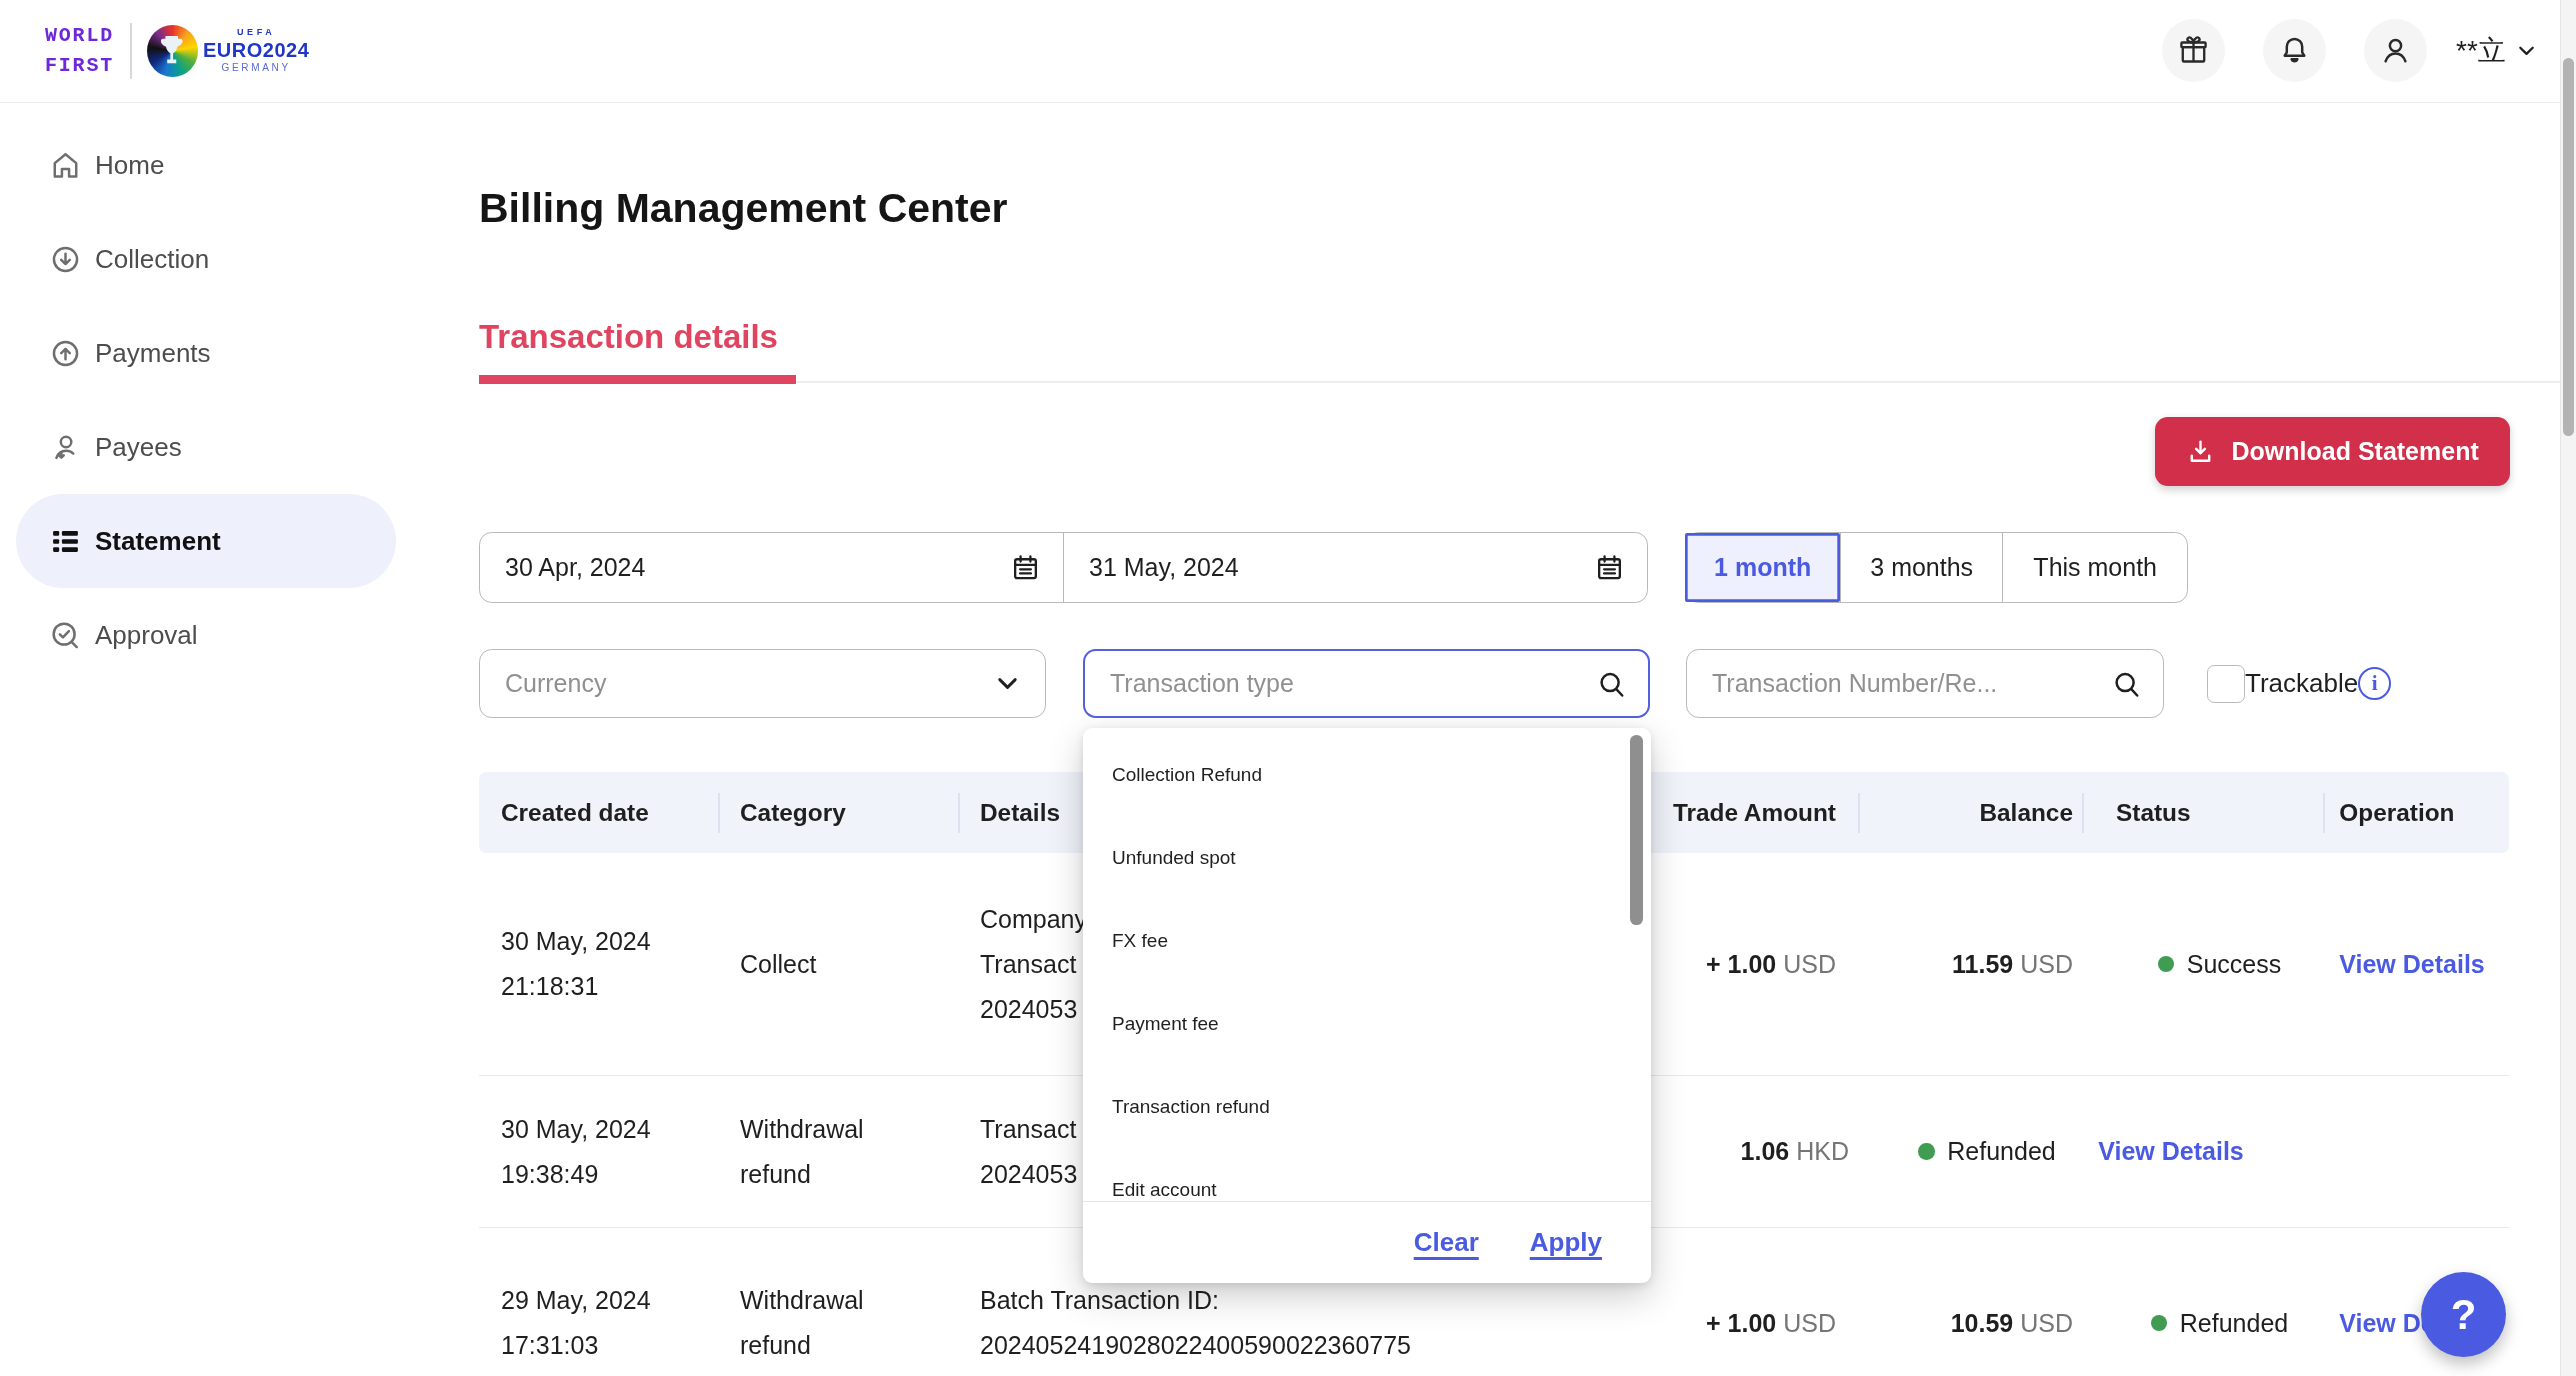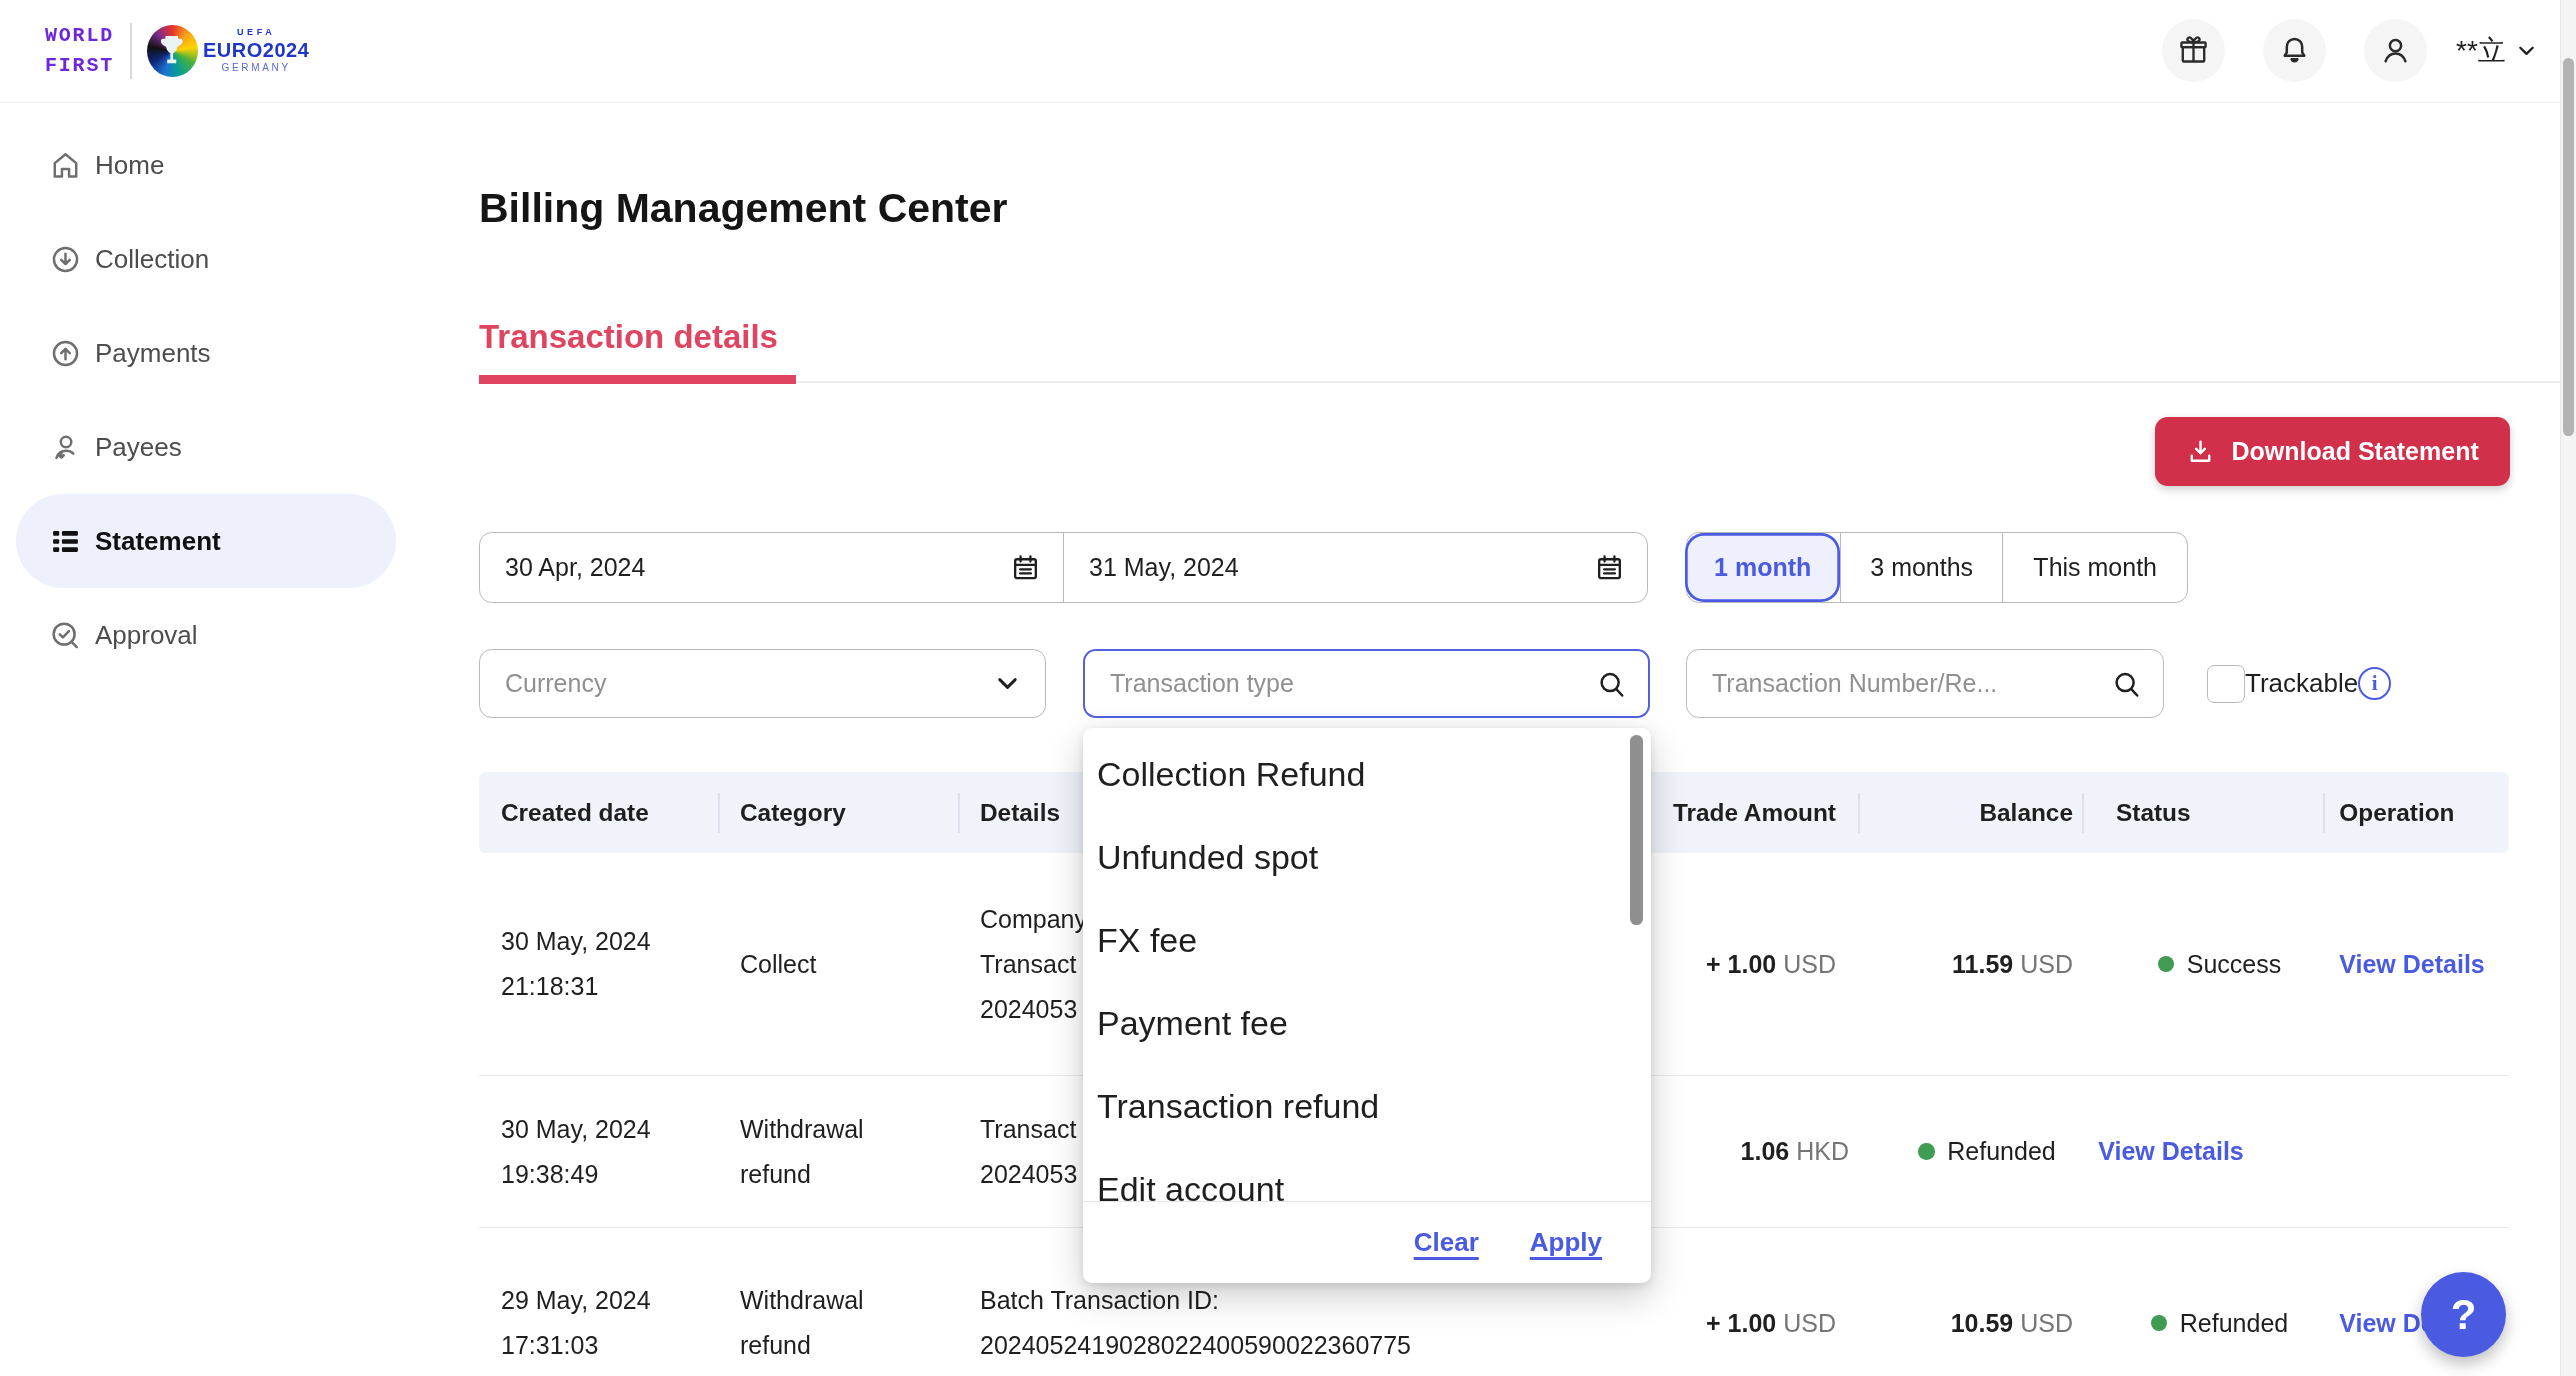--- a/index.html
+++ b/index.html
@@ -45,21 +45,21 @@
   .date-group { position: absolute; left: 479px; top: 532px; width: 1169px; height: 71px; border: 1.8px solid #b9b9b9; border-radius: 12.7px; display: flex; background: #fff; z-index: 5; }
   .date-field { flex: 1; display: flex; align-items: center; padding: 0 22px 0 25px; }
   .date-field + .date-field { border-left: 1.8px solid #b9b9b9; }
   .date-field input { border: none; outline: none; background: transparent; font-family: inherit; font-size: 25px; color: #1f1f1f; flex: 1; min-width: 0; }
   .field-icon { width: 31px; height: 31px; color: #1f1f1f; flex: 0 0 auto; cursor: pointer; }
 
   .segmented { position: absolute; left: 1686px; top: 532px; height: 71px; display: flex; border: 1.8px solid #b9b9b9; border-radius: 12.7px; background: #fff; z-index: 5; }
   .seg-btn { border: none; background: transparent; font-family: inherit; font-size: 25px; color: #1f1f1f; cursor: pointer; padding: 0; }
   .seg-btn + .seg-btn { border-left: 1.8px solid #b9b9b9; }
   .seg-btn.w1 { width: 151px; } .seg-btn.w2 { width: 162px; } .seg-btn.w3 { width: 185px; }
-  .seg-btn.active { background: #eef0fd; color: #4a5ae1; font-weight: bold; box-shadow: inset 0 0 0 2.7px #4a5ae1; border-radius: 19px; border-left: none; margin-left: -1.8px; width: 155px; }
+  .seg-btn.active { background: #eef0fd; color: #4a5ae1; font-weight: bold; box-shadow: inset 0 0 0 2.7px #4a5ae1; border-radius: 2px; border-left: none; margin-left: -1.8px; width: 155px; }
 
   .filter-box { position: absolute; top: 649px; height: 69px; border: 1.8px solid #b9b9b9; border-radius: 12.7px; background: #fff; display: flex; align-items: center; padding: 0 22px 0 25px; z-index: 5; }
   .filter-box input { border: none; outline: none; background: transparent; font-family: inherit; font-size: 25px; color: #1f1f1f; flex: 1; min-width: 0; }
   .filter-box input::placeholder { color: #909090; opacity: 1; }
   .fb-currency { left: 479px; width: 567px; }
   .fb-type { left: 1083px; width: 567px; border: 2.7px solid #5261e0; }
   .fb-number { left: 1686px; width: 478px; }
 
   .trackable { position: absolute; left: 2207px; top: 649px; height: 69px; display: flex; align-items: center; z-index: 5; }
   .trackable input[type=checkbox] { appearance: none; width: 38px; height: 38px; border: 1.8px solid #b9b9b9; border-radius: 7.2px; background: #fff; cursor: pointer; }
@@ -84,21 +84,21 @@
   .td.amount .num, .td.balance .num { font-weight: bold; }
   .td .ccy { color: #757575; }
   .td.status { flex-direction: row; align-items: center; padding-left: 34px; gap: 12.7px; }
   .dot { width: 16.3px; height: 16.3px; border-radius: 50%; background: #3f9c52; flex: 0 0 auto; }
   .td.op { padding-left: 16.3px; }
   .view-link { color: #4a5ae1; font-weight: bold; font-size: 25px; text-decoration: none; cursor: pointer; white-space: nowrap; }
 
   
   .dropdown { position: absolute; left: 1083px; top: 728px; width: 568px; height: 555px; background: #fff; border-radius: 9px; box-shadow: 0 12.7px 36px rgba(0,0,0,0.20), 0 2.7px 9px rgba(0,0,0,0.10); z-index: 40; overflow: hidden; }
   .dd-list { height: 473px; padding-top: 5.4px; overflow: hidden; position: relative; }
-  .dd-item { height: 83px; display: flex; align-items: center; padding-left: 14px; font-size: 34px; color: #1f1f1f; cursor: pointer; }
+  .dd-item { height: 83px; display: flex; align-items: center; padding-left: 29px; font-size: 19px; color: #1f1f1f; cursor: pointer; }
   .dd-scrollbar { position: absolute; right: 8.1px; top: 7.2px; width: 12.7px; height: 190px; border-radius: 6.3px; background: #8f8f8f; z-index: 2; }
   .dd-footer { height: 82px; border-top: 0.9px solid #e4e4e4; display: flex; align-items: center; justify-content: flex-end; gap: 51px; padding-right: 49px; }
   .dd-action { font-size: 26px; font-weight: bold; color: #4a5ae1; text-decoration: underline; text-underline-offset: 6.3px; text-decoration-thickness: 2.7px; cursor: pointer; background: none; border: none; font-family: inherit; }
 
   
   .help-btn { position: absolute; left: 2421px; top: 1272px; width: 85px; height: 85px; border-radius: 50%; background: #4a5ae1; color: #fff; border: none; font-size: 42px; font-weight: bold; font-family: inherit; cursor: pointer; box-shadow: 0 7.2px 16.3px rgba(0,0,0,0.25); z-index: 60; }
 
   
   .page-scrollbar { position: absolute; right: 0; top: 0; width: 16.3px; height: 1377px; background: #f4f4f4; border-left: 0.9px solid #e6e6e6; z-index: 70; }
   .page-scrollbar .thumb { position: absolute; left: 2.7px; top: 58px; width: 11px; height: 378px; border-radius: 5.4px; background: #b3b3b3; }

